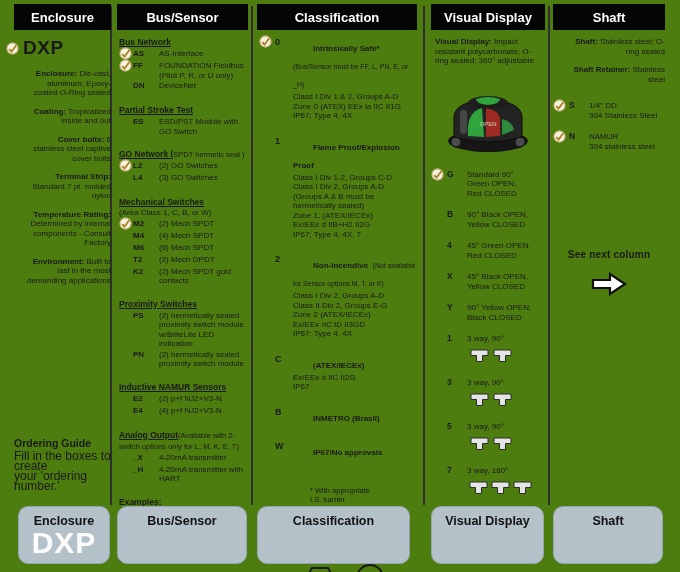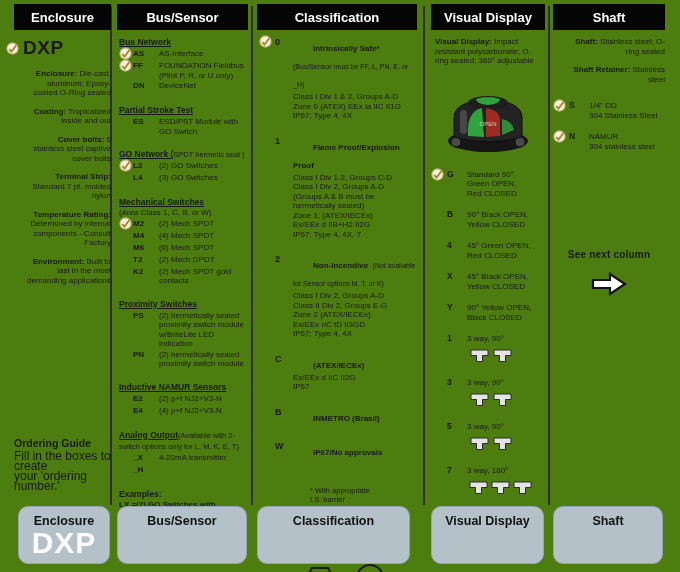--- a/index.html
+++ b/index.html
@@ -361,20 +361,21 @@
               </div>
 
               <div class="row">
 
   <svg class="check" viewBox="0 0 14 14">
     <circle cx="7" cy="7" r="6" fill="#f8f1de" stroke="#c6b17a" stroke-width="1.2"></circle>
     <path d="M3.4 7.6 L6 10.2 L11.2 3.2" fill="none" stroke="#a8842c" stroke-width="2"></path>
   </svg>
 
                 <span class="code">_H</span>
+                <span class="desc">4-20mA transmitter with HART</span>
               </div>
             </div>
         </div>
       </div>
     <div class="examples">
       <div class="ex-title">Examples:</div>
       <div class="ex-lines">LX =(2) GO Switches with transmitter
 0X =4-20mA transmitter  no switches
 LH =(2) GO Switches with HART transmitter</div>
     </div>

